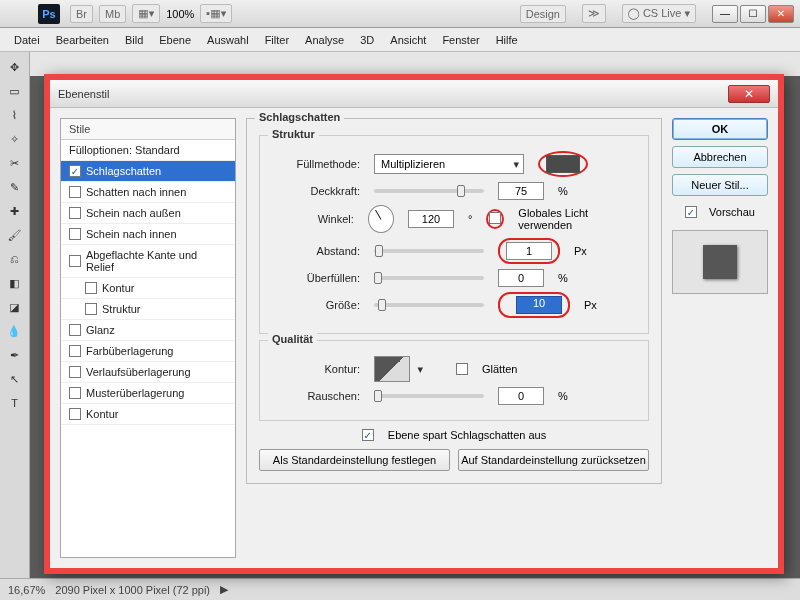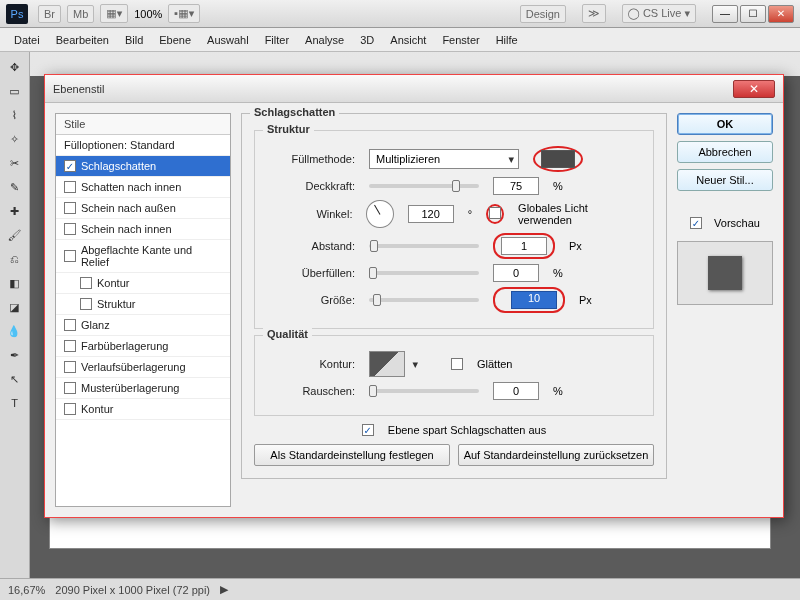--- a/index.html
+++ b/index.html
@@ -1,41 +1,41 @@
 <!DOCTYPE html>
 <html><head>
 <meta charset="utf-8">
 <style>
 * { box-sizing: border-box; margin: 0; padding: 0; font-family: "Segoe UI", Tahoma, sans-serif; font-size: 11px; }
 body { background: #c0c0c0; width: 800px; height: 600px; overflow: hidden; position: relative; }
 
 
 .app-bg { position: absolute; inset: 0; background: linear-gradient(#e8e8e8, #d4d4d4); }
 .menubar { height: 28px; background: linear-gradient(#f0f0f0,#d8d8d8); border-bottom: 1px solid #999; display:flex; align-items:center; padding:0 6px; gap:10px; }
-.menubar .ps { width:22px; height:20px; background:#101824; color:#5aa8ff; display:flex; align-items:center; justify-content:center; font-weight:normal; border-radius:2px; }
+.menubar .ps { width:22px; height:20px; background:#101824; color:#5aa8ff; display:flex; align-items:center; justify-content:center; font-weight:bold; border-radius:2px;margin-left:32px; }
 .menubar .seg { display:flex; gap:6px; align-items:center; }
 .menubar .box { border:1px solid #bbb; padding:2px 5px; background:#eaeaea; border-radius:2px; color:#666; }
 .menubar .right { margin-left:auto; display:flex; gap:16px; align-items:center; }
 .winbtns { display:flex; gap:2px; }
 .winbtn { width:26px; height:18px; border:1px solid #888; background:linear-gradient(#fafafa,#ddd); border-radius:2px; display:flex; align-items:center; justify-content:center; font-size:10px;}
 .winbtn.close { background:linear-gradient(#e98,#c43); color:#fff; }
 
 .menubar2 { height:24px; background:#ededed; border-bottom:1px solid #bbb; display:flex; align-items:center; gap:16px; padding:0 14px; color:#222;}
 .menubar2 span { cursor:default; }
 
 .toolstrip { position:absolute; left:0; top:52px; bottom:22px; width:30px; background:#d9d9d9; border-right:1px solid #aaa; display:flex; flex-direction:column; align-items:center; padding-top:4px; gap:2px;}
 .tool { width:24px; height:22px; border:1px solid transparent; display:flex; align-items:center; justify-content:center; color:#333; }
 
 .statusbar { position:absolute; left:0; right:0; bottom:0; height:22px; background:#ddd; border-top:1px solid #aaa; display:flex; align-items:center; gap:10px; padding:4px 8px; color:#444;}
 
 .canvas-area { position:absolute; left:30px; top:76px; right:0; bottom:22px; background:#5b5b5b; }
 .canvas-area::before { content:""; position:absolute; left:20px; top:14px; right:30px; bottom:30px; background:#fff; box-shadow:0 0 0 1px #888; }
 
 
-.dialog { position:absolute; left:44px; top:74px; width:740px; height:444px; background:#f0f0f0; border:1px solid #ef4444; box-shadow:3px 3px 14px rgba(0,0,0,0.45); }
+.dialog { position:absolute; left:44px; top:74px; width:740px; height:500px; background:#f0f0f0; border:6px solid #ef4444; box-shadow:3px 3px 14px rgba(0,0,0,0.45); }
 .dlg-title { height:28px; background:linear-gradient(#fafafa,#dcdcdc); border-bottom:1px solid #bbb; display:flex; align-items:center; padding:0 8px; }
 .dlg-title .t { color:#333; }
 .dlg-title .x { margin-left:auto; width:42px; height:18px; background:linear-gradient(#e77,#c33); border:1px solid #933; border-radius:2px; color:#fff; display:flex; align-items:center; justify-content:center; font-size:12px; }
 
 .dlg-body { position:absolute; top:28px; left:0; right:0; bottom:0; padding:10px; display:flex; gap:10px; }
 
 
 .styles-panel { width:176px; border:1px solid #a8a8a8; background:#fff; display:flex; flex-direction:column; }
 .styles-header { padding:4px 8px; border-bottom:1px solid #ccc; color:#444; background:#f8f8f8;}
 .style-row { padding:4px 8px; border-bottom:1px solid #eee; display:flex; align-items:center; gap:5px; color:#222; }
@@ -64,21 +64,21 @@
 .angle::after{ content:""; position:absolute; left:50%; top:50%; width:11px; height:1px; background:#222; transform-origin:left; transform:rotate(-120deg);}
 .contour-swatch{ width:36px; height:26px; border:1px solid #888; background:linear-gradient(135deg,#555 0 50%,#ddd 50% 100%); position:relative;}
 .contour-swatch::after{content:"▾"; position:absolute; right:-14px; top:6px; color:#333;}
 .btnrow { display:flex; gap:8px; margin-top:8px;}
 .wbtn { flex:1; border:1px solid #999; background:linear-gradient(#fafafa,#e6e6e6); height:22px; display:flex; align-items:center; justify-content:center; border-radius:2px; }
 
 
 .rightcol { width:96px; display:flex; flex-direction:column; gap:6px; align-items:stretch;}
 .rbtn { border:1px solid #8aa; background:linear-gradient(#f4faff,#dbeefb); height:22px; border-radius:3px; display:flex; align-items:center; justify-content:center;}
 .rbtn.ok { border:1px solid #4a80c0; font-weight:bold; box-shadow:0 0 0 1px #7eb3e8 inset;}
-.preview-chk { display:flex; align-items:center; gap:12px; margin-top:20px; justify-content:center;}
+.preview-chk { display:flex; align-items:center; gap:12px; margin-top:4px; justify-content:center;}
 .preview-box { margin-top:6px; height:64px; border:1px solid #aaa; background:#e4e4e4; display:flex; align-items:center; justify-content:center;}
 .preview-box .inner{ width:34px; height:34px; background:#565656; box-shadow:1px 1px 3px rgba(0,0,0,.5);}
 .chk-red { border:2px solid #d22; border-radius:50%; padding:1px; }
 </style>
 </head>
 <body>
 
 <div class="app-bg">
   <div class="menubar">
     <div class="ps">Ps</div>

